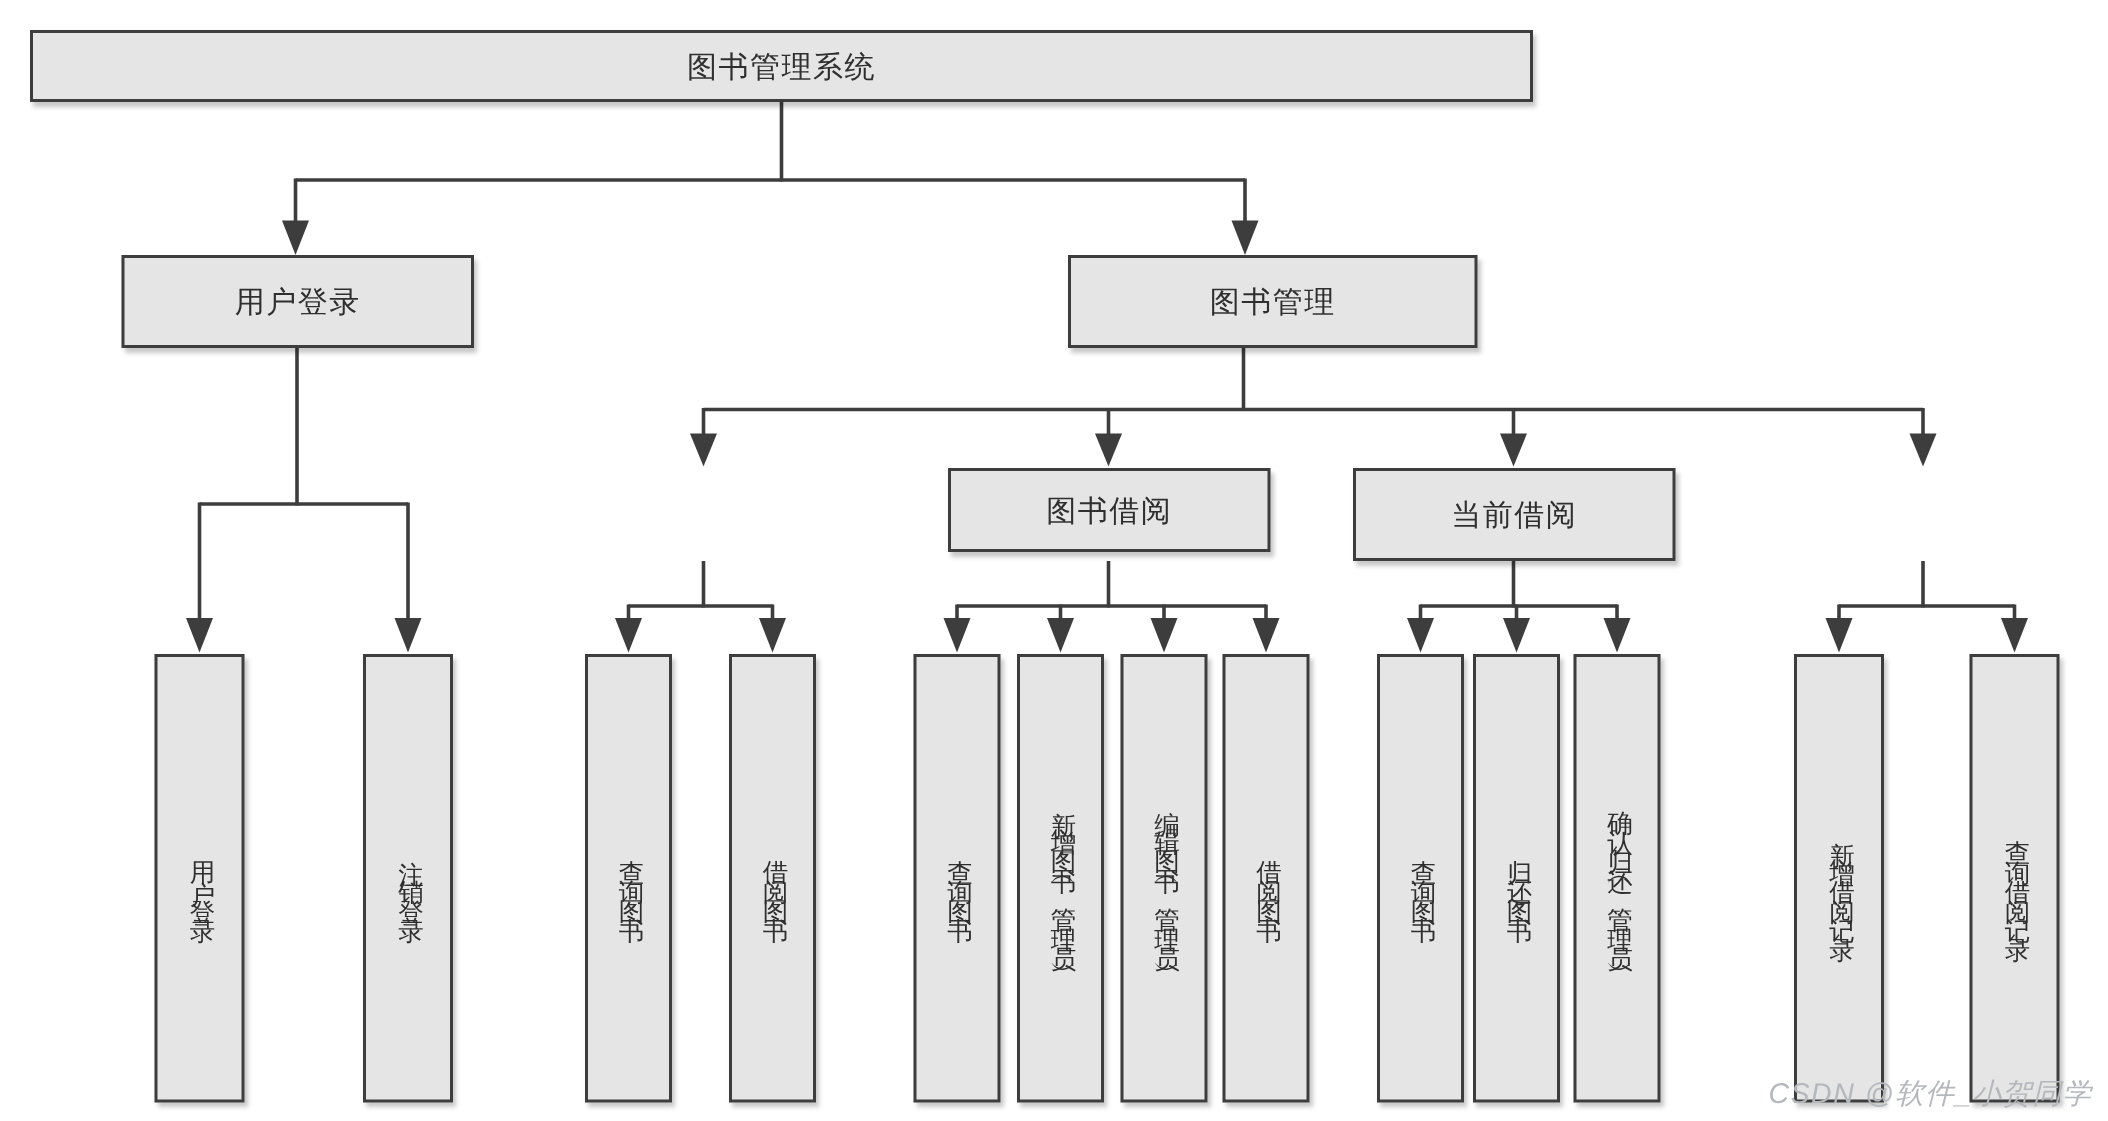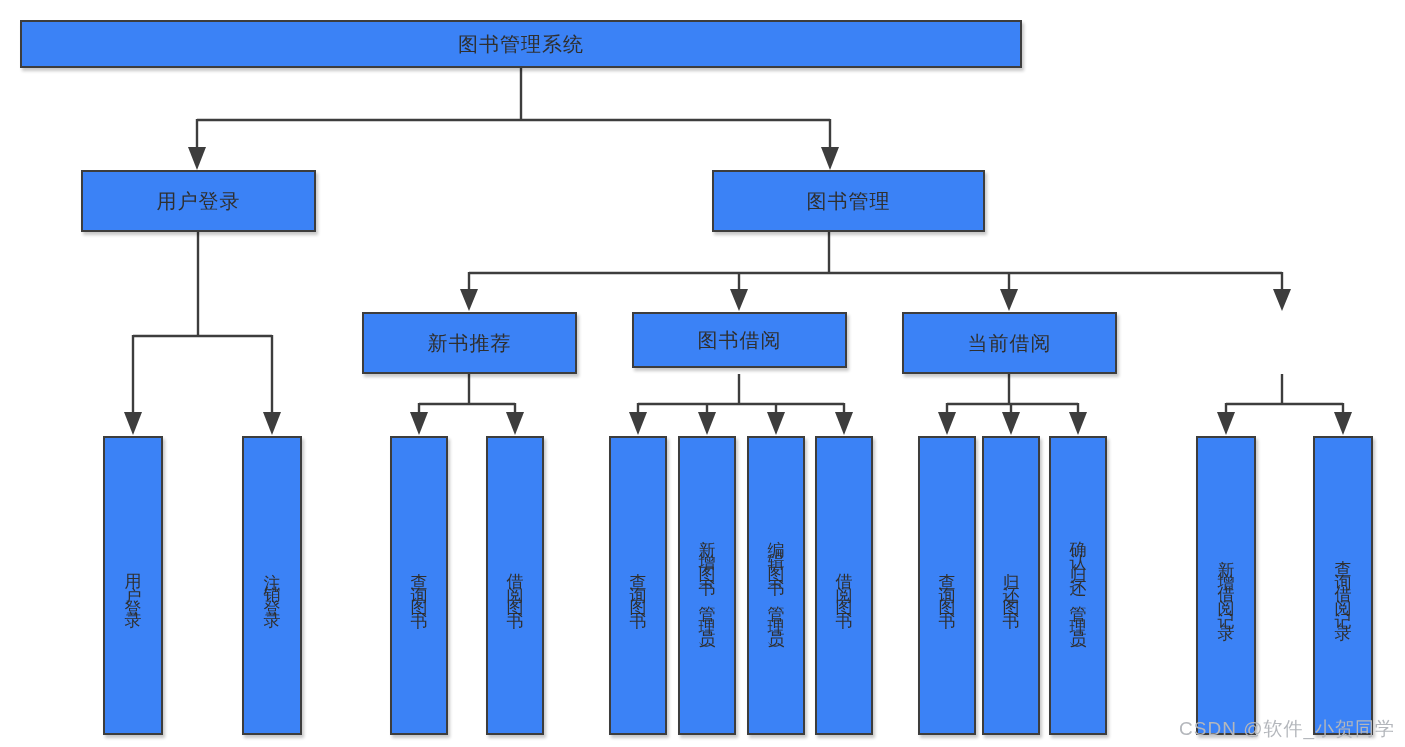--- a/index.html
+++ b/index.html
@@ -8,32 +8,32 @@
     --background:#ffffff;
     --watermark:#b4b7bc;
   }
   *{box-sizing:border-box;margin:0;padding:0}
   body{background:#fff;font-family:"Liberation Sans","DejaVu Sans",sans-serif}
   .stage{position:relative;width:1405px;height:747px;background:var(--background);overflow:hidden}
   .connectors{position:absolute;left:0;top:0}
   .connectors .lines line{stroke:var(--line);stroke-width:2.4}
   .connectors .heads polygon{fill:var(--line);stroke:none}
   .box{
-    position:absolute;background:#3b82f6;border:2.5px solid var(--line);
+    position:absolute;background:#e5e5e5;border:2.5px solid var(--line);
     display:flex;align-items:center;justify-content:center;
-    color:var(--text);box-shadow:2px 3px 3px rgba(0,0,0,0.22);
+    color:var(--text);box-shadow:2px 3px 3px rgba(0,0,0,0.22);font-family:Liberation Mono, monospace;
   }
   .hbox{font-size:20px;letter-spacing:1px}
   .vtext{
     writing-mode:vertical-rl;text-orientation:mixed;
     font-size:17px;letter-spacing:13px;line-height:1;color:var(--text);
   }
   .watermark{
     position:absolute;right:10px;bottom:5px;z-index:5;
-    font-size:19px;color:var(--watermark);letter-spacing:1px;white-space:nowrap;
+    font-size:19px;color:var(--watermark);letter-spacing:1px;white-space:nowrap;font-style:italic;
   }
 </style>
 </head>
 <body>
 
 <div class="stage">
 
   <svg class="connectors" width="1405" height="747" viewBox="0 0 1405 747">
     <g class="lines">
 
@@ -100,21 +100,20 @@
       <polygon points="1217,412 1235,412 1226,435"></polygon>
       <polygon points="1334,412 1352,412 1343,435"></polygon>
     </g>
   </svg>
 
   <div class="box hbox" style="left:20px;top:20px;width:1002px;height:48px">图书管理系统</div>
 
   <div class="box hbox" style="left:81px;top:170px;width:235px;height:62px">用户登录</div>
   <div class="box hbox" style="left:712px;top:170px;width:273px;height:62px">图书管理</div>
 
-  <div class="box hbox" style="left:362px;top:312px;width:215px;height:62px">新书推荐</div>
   <div class="box hbox" style="left:632px;top:312px;width:215px;height:56px">图书借阅</div>
   <div class="box hbox" style="left:902px;top:312px;width:215px;height:62px">当前借阅</div>
 
   <div class="box" style="left:103px;top:436px;width:60px;height:299px">
     <span class="vtext">用户登录</span>
   </div>
   <div class="box" style="left:242px;top:436px;width:60px;height:299px">
     <span class="vtext">注销登录</span>
   </div>
 

